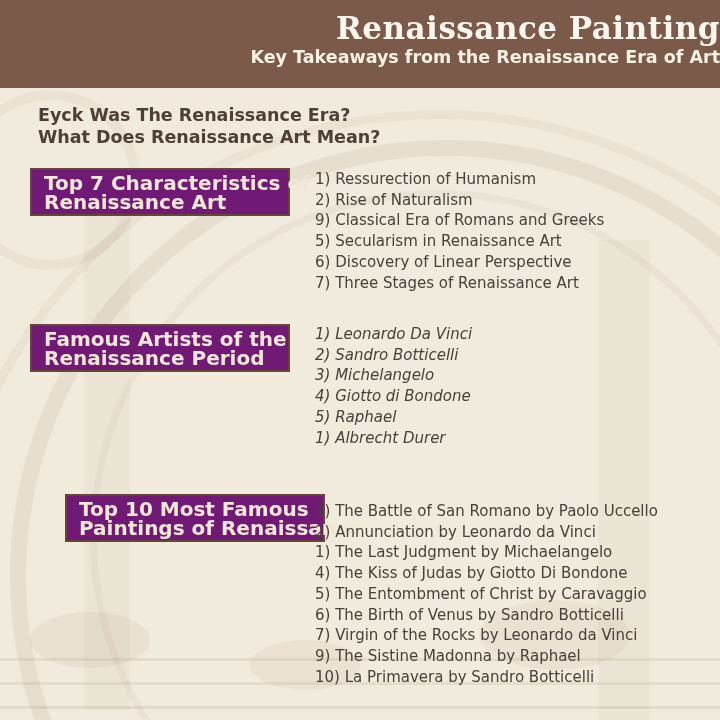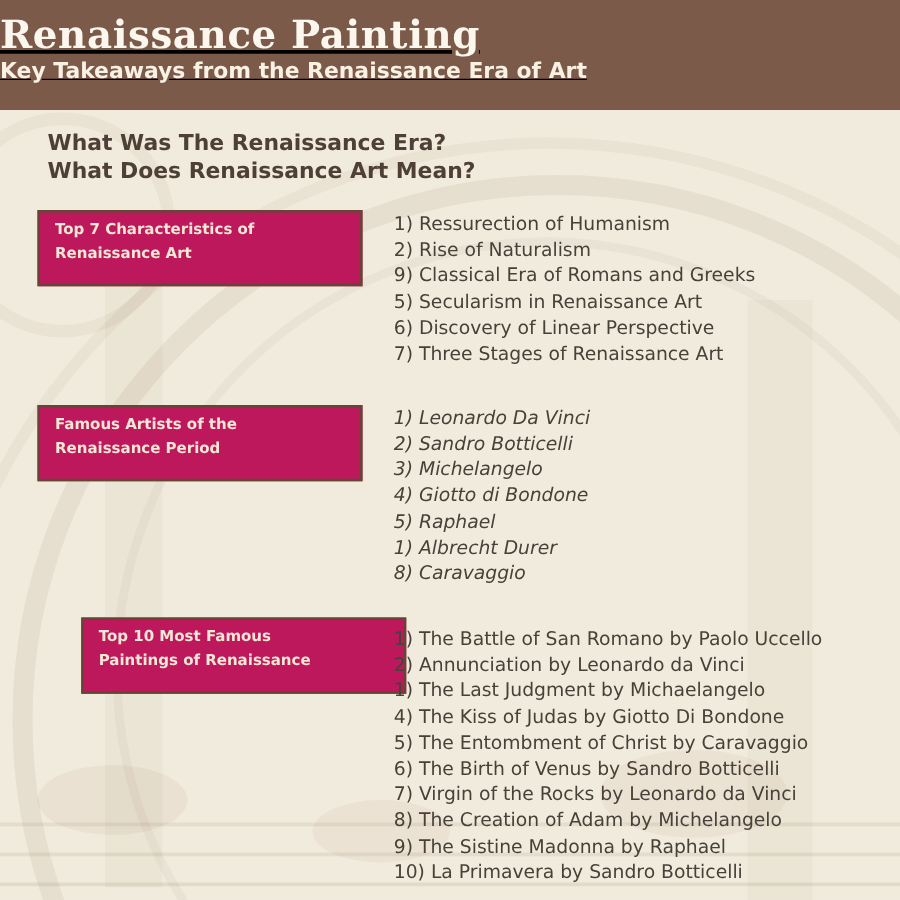--- a/index.html
+++ b/index.html
@@ -22,33 +22,33 @@
   .bg-step2 { position:absolute; left:0; top:682px; width:720px; height:3px; background:rgba(120,100,70,0.10); }
   .bg-step3 { position:absolute; left:0; top:706px; width:720px; height:3px; background:rgba(120,100,70,0.12); }
   .bg-fig1 { position:absolute; left:30px;  top:612px; width:120px; height:56px; border-radius:50%; background:rgba(150,120,90,0.08); }
   .bg-fig2 { position:absolute; left:480px; top:600px; width:150px; height:70px; border-radius:50%; background:rgba(150,120,90,0.07); }
   .bg-fig3 { position:absolute; left:250px; top:640px; width:110px; height:50px; border-radius:50%; background:rgba(150,120,90,0.07); }
   .bg-rosette { position:absolute; left:-40px; top:90px; width:160px; height:160px;
              border:10px solid rgba(140,110,80,0.07); border-radius:50%; }
 
   
   .header { position:absolute; left:0; top:0; width:720px; height:88px;
-            background:#7b5a4a; text-align:left; z-index:2;text-decoration:underline; }
+            background:#7b5a4a; text-align:right; z-index:2; }
   .title { margin-top:11px; font-family:"DejaVu Serif", serif; font-weight:bold;
            font-size:31px; line-height:34px; color:#fcf7ee; letter-spacing:0.5px; }
   .subtitle { margin-top:2px; font-weight:bold; font-size:17.5px; color:#f8f1e4; }
 
   
   .intro { position:absolute; left:38px; top:105px; z-index:2;
            font-weight:bold; font-size:17.5px; line-height:21.5px; color:#4e4036; }
 
   
   .label-box { position:absolute; left:30px; width:260px; box-sizing:border-box; z-index:2;
-               background:#be185d; border:2px solid #654636; padding:4px 12px 15px;
-               color:#f2e6d4; font-weight:bold; font-size:12px; line-height:19px;
+               background:#701a75; border:2px solid #654636; padding:4px 12px 2px;
+               color:#f2e6d4; font-weight:bold; font-size:20px; line-height:19px;
                white-space:nowrap; }
   .label-box-1 { top:168px; }
   .label-box-2 { top:324px; }
   .label-box-3 { top:494px;margin-left:35px; }
 
   
   .list { position:absolute; left:315px; z-index:2;
           font-size:15px; line-height:20.7px; color:#474139; font-weight:500;
           white-space:nowrap; }
   .list-1 { top:169px; }
@@ -74,21 +74,21 @@
     <div class="bg-step2"></div>
     <div class="bg-step3"></div>
   </div>
 
   <div class="header">
     <div class="title">Renaissance Painting</div>
     <div class="subtitle">Key Takeaways from the Renaissance Era of Art</div>
   </div>
 
   <div class="intro">
-    <div>What Was The Renaissance Era?</div>
+    <div>Eyck Was The Renaissance Era?</div>
     <div>What Does Renaissance Art Mean?</div>
   </div>
 
   <div class="label-box label-box-1">
     <div>Top 7 Characteristics of</div>
     <div>Renaissance Art</div>
   </div>
   <div class="list list-1">
       <div class="list-item">1) Ressurection of Humanism</div>
       <div class="list-item">2) Rise of Naturalism</div>
@@ -102,33 +102,31 @@
     <div>Famous Artists of the</div>
     <div>Renaissance Period</div>
   </div>
   <div class="list list-2">
       <div class="list-item">1) Leonardo Da Vinci</div>
       <div class="list-item">2) Sandro Botticelli</div>
       <div class="list-item">3) Michelangelo</div>
       <div class="list-item">4) Giotto di Bondone</div>
       <div class="list-item">5) Raphael</div>
       <div class="list-item">1) Albrecht Durer</div>
-      <div class="list-item">8) Caravaggio</div>
     </div>
 
   <div class="label-box label-box-3">
     <div>Top 10 Most Famous</div>
     <div>Paintings of Renaissance</div>
   </div>
   <div class="list list-3">
       <div class="list-item">1) The Battle of San Romano by Paolo Uccello</div>
       <div class="list-item">2) Annunciation by Leonardo da Vinci</div>
       <div class="list-item">1) The Last Judgment by Michaelangelo</div>
       <div class="list-item">4) The Kiss of Judas by Giotto Di Bondone</div>
       <div class="list-item">5) The Entombment of Christ by Caravaggio</div>
       <div class="list-item">6) The Birth of Venus by Sandro Botticelli</div>
       <div class="list-item">7) Virgin of the Rocks by Leonardo da Vinci</div>
-      <div class="list-item">8) The Creation of Adam by Michelangelo</div>
       <div class="list-item">9) The Sistine Madonna by Raphael</div>
       <div class="list-item">10) La Primavera by Sandro Botticelli</div>
     </div>
 
 </div>
 
 </body></html>

